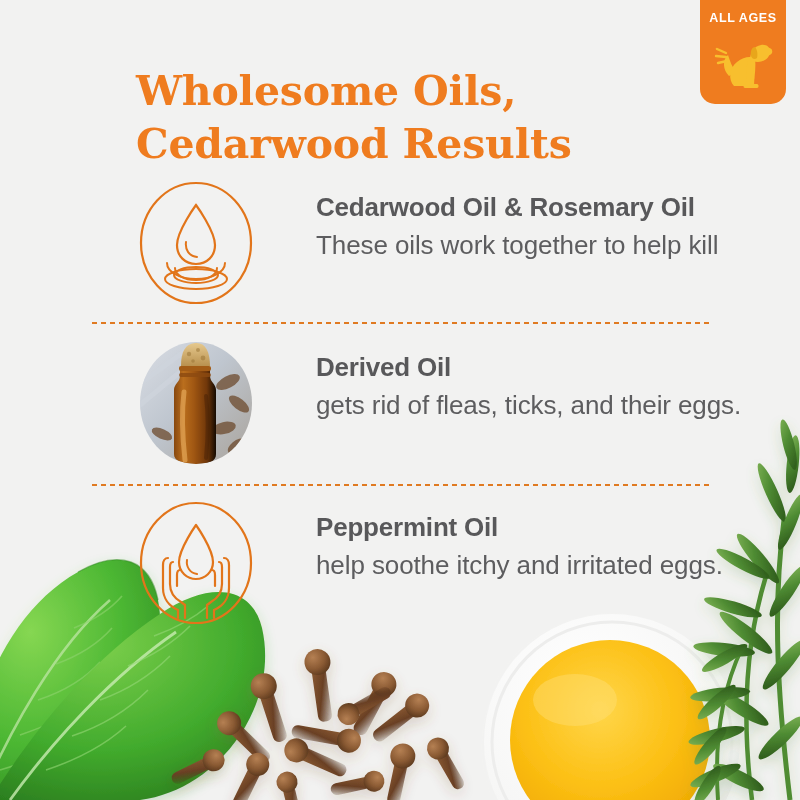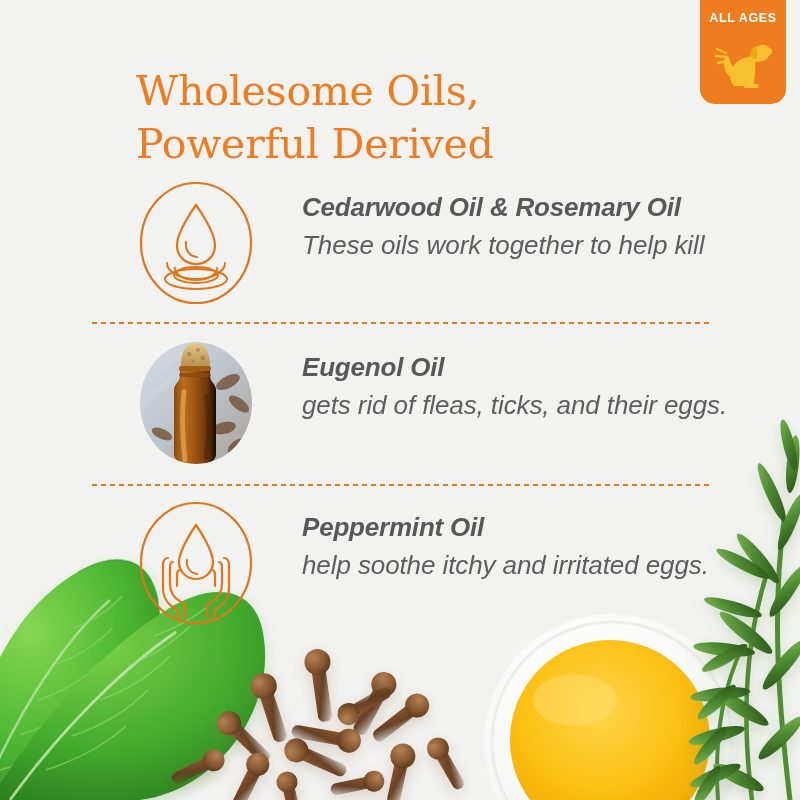--- a/index.html
+++ b/index.html
@@ -51,21 +51,21 @@
   }
 
   
   .title {
     position: absolute;
     left: 136px;
     top: 38px;
     width: 560px;
     color: #ef7c1f;
     font-family: "DejaVu Serif", serif;
-    font-weight: normal;
+    font-weight: bold;
     font-size: 41px;
     line-height: 1.29;
     letter-spacing: -0.2px;
     z-index: 6;
   }
   .title-line { display: block; white-space: nowrap; }
 
   
   .row {
     position: absolute;
@@ -80,24 +80,23 @@
 
   .row-icon {
     position: absolute;
     left: 137px;
     top: 0;
     width: 118px;
     height: 126px;
   }
   .row-text {
     position: absolute;
-    left: 302px;
+    left: 316px;
     top: 12px;
     width: 470px;
-    font-style: italic;
   }
   .row-title {
     color: #58585a;
     font-size: 26px;
     font-weight: bold;
     line-height: 1.16;
     letter-spacing: -0.2px;
     margin: 0 0 6px 0;
     font-family: "Liberation Sans", sans-serif;
   }
@@ -397,21 +396,21 @@
                C57 26 52 30 46 30 C42 30 39 29 38 28 Z" fill="#f8bf2e"></path>
 
       <path d="M54 16 C59 15 61 18 60 21 C59 23 56 24 54 23 Z" fill="#f8bf2e"></path>
 
       <path d="M43 15 C40 15 38 19 39 24 C40 27 43 28 45 26 C46 22 45 17 43 15 Z" fill="#e8a61b"></path>
     </svg>
   </div>
 
   <h1 class="title">
     <span class="title-line">Wholesome Oils,</span>
-    <span class="title-line">Powerful Derived</span>
+    <span class="title-line">Cedarwood Results</span>
   </h1>
 
   <div class="row row-1">
     <svg class="row-icon" viewBox="0 0 118 126" xmlns="http://www.w3.org/2000/svg">
       <g fill="none" stroke="#e2751a" stroke-width="2.2" stroke-linecap="round">
         <ellipse cx="59" cy="63" rx="55" ry="60"></ellipse>
 
         <path d="M59 25 C59 25 40 51 40 65 C40 76 48 84 59 84
                  C70 84 78 76 78 65 C78 51 59 25 59 25 Z"></path>
 
@@ -486,21 +485,21 @@
         <path d="M41 24 C41 10 45 2 55 1 C65 0 70 9 70 24 Z" fill="url(#corkG)"></path>
         <g fill="#9c7638" opacity="0.55">
           <circle cx="49" cy="12" r="2.2"></circle>
             <circle cx="58" cy="8" r="2"></circle>
           <circle cx="63" cy="16" r="2.4"></circle>
             <circle cx="53" cy="19" r="1.8"></circle>
         </g>
       </svg>
     </div>
     <div class="row-text">
-      <div class="row-title">Eugenol Oil</div>
+      <div class="row-title">Derived Oil</div>
       <div class="row-desc">
         <span class="dline">gets rid of fleas, ticks, and their eggs.</span>
       </div>
     </div>
   </div>
 
   <div class="divider divider-2"></div>
 
   <div class="row row-3">
     <svg class="row-icon" viewBox="0 0 118 126" xmlns="http://www.w3.org/2000/svg">

